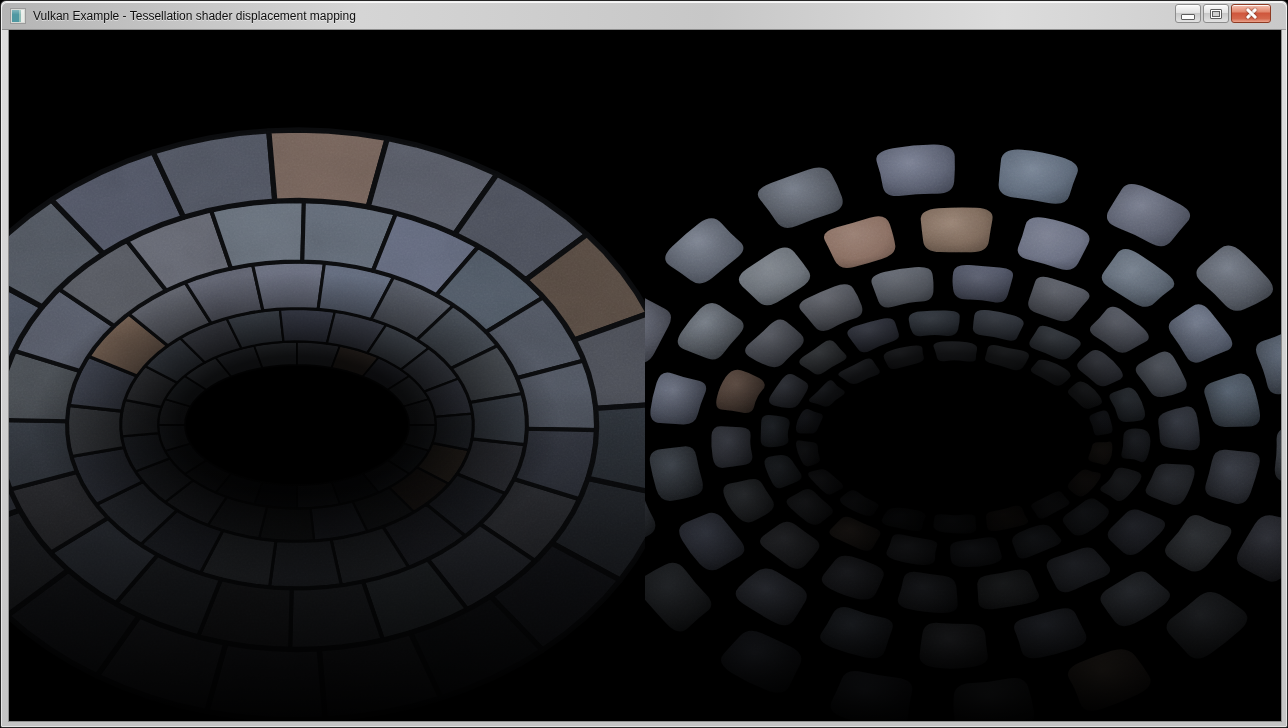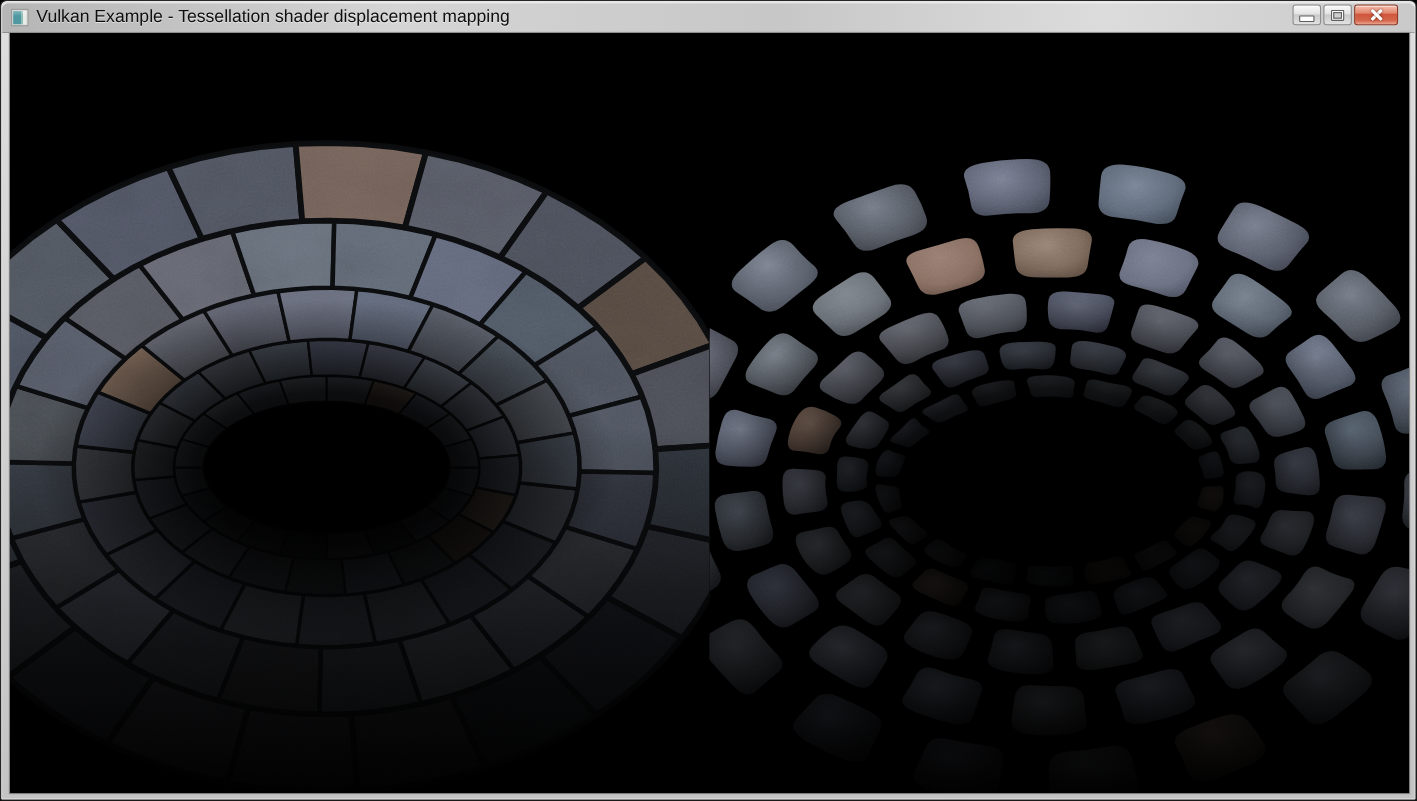--- a/index.html
+++ b/index.html
@@ -11,21 +11,21 @@
   .titlebar{position:absolute;top:1px;left:1px;right:1px;height:28px;display:flex;align-items:center;
     border-radius:5px 5px 0 0;
     background:linear-gradient(90deg,#b5b5b5,#d5d5d5 28%,#c7c7c7 55%,#dcdcdc 78%,#c9c9c9);
     box-shadow:inset 0 1px 0 rgba(255,255,255,.85), inset 0 -1px 0 rgba(0,0,0,.22);}
   .app-icon{width:16px;height:16px;margin:0 7px 0 8px;box-sizing:border-box;
     border:1px solid #9b9b9b;box-shadow:inset 0 0 0 1px #d9dbd7;
     background:
       linear-gradient(180deg,rgba(255,255,255,.35),rgba(255,255,255,0) 40%),
       linear-gradient(90deg,#4f98a2 0 8px,#8fbdb6 8px 10px,#e9ede9 10px);
   }
-  .title{font-size:16px;color:#0d0d0d;white-space:nowrap;text-shadow:0 1px 0 rgba(255,255,255,.55);}
+  .title{font-size:12px;color:#0d0d0d;white-space:nowrap;text-shadow:0 1px 0 rgba(255,255,255,.55);}
   .caption-buttons{position:absolute;top:3px;right:16px;display:flex;gap:2px;}
   .cbtn{width:26px;height:19px;box-sizing:border-box;border:1px solid #8d8d8d;border-radius:3px;
     background:linear-gradient(180deg,#fbfbfb,#e3e3e3 45%,#c9c9c9 50%,#e2e2e2);
     box-shadow:inset 0 1px 0 rgba(255,255,255,.9);
     display:flex;align-items:center;justify-content:center;padding:0;cursor:default;}
   .cbtn.close{width:40px;border-color:#8e3b24;
     background:linear-gradient(180deg,#f6c0b0,#e2886e 40%,#cf563c 48%,#d4674c 80%,#eca48d);}
   .glyph-min{width:12px;height:4px;margin-top:7px;background:#fdfdfd;border:1px solid #5f5f5f;border-radius:1px;}
   .glyph-max{width:12px;height:10px;box-sizing:border-box;border:1px solid #5f5f5f;background:#fdfdfd;
     display:flex;align-items:center;justify-content:center;border-radius:1px;}

